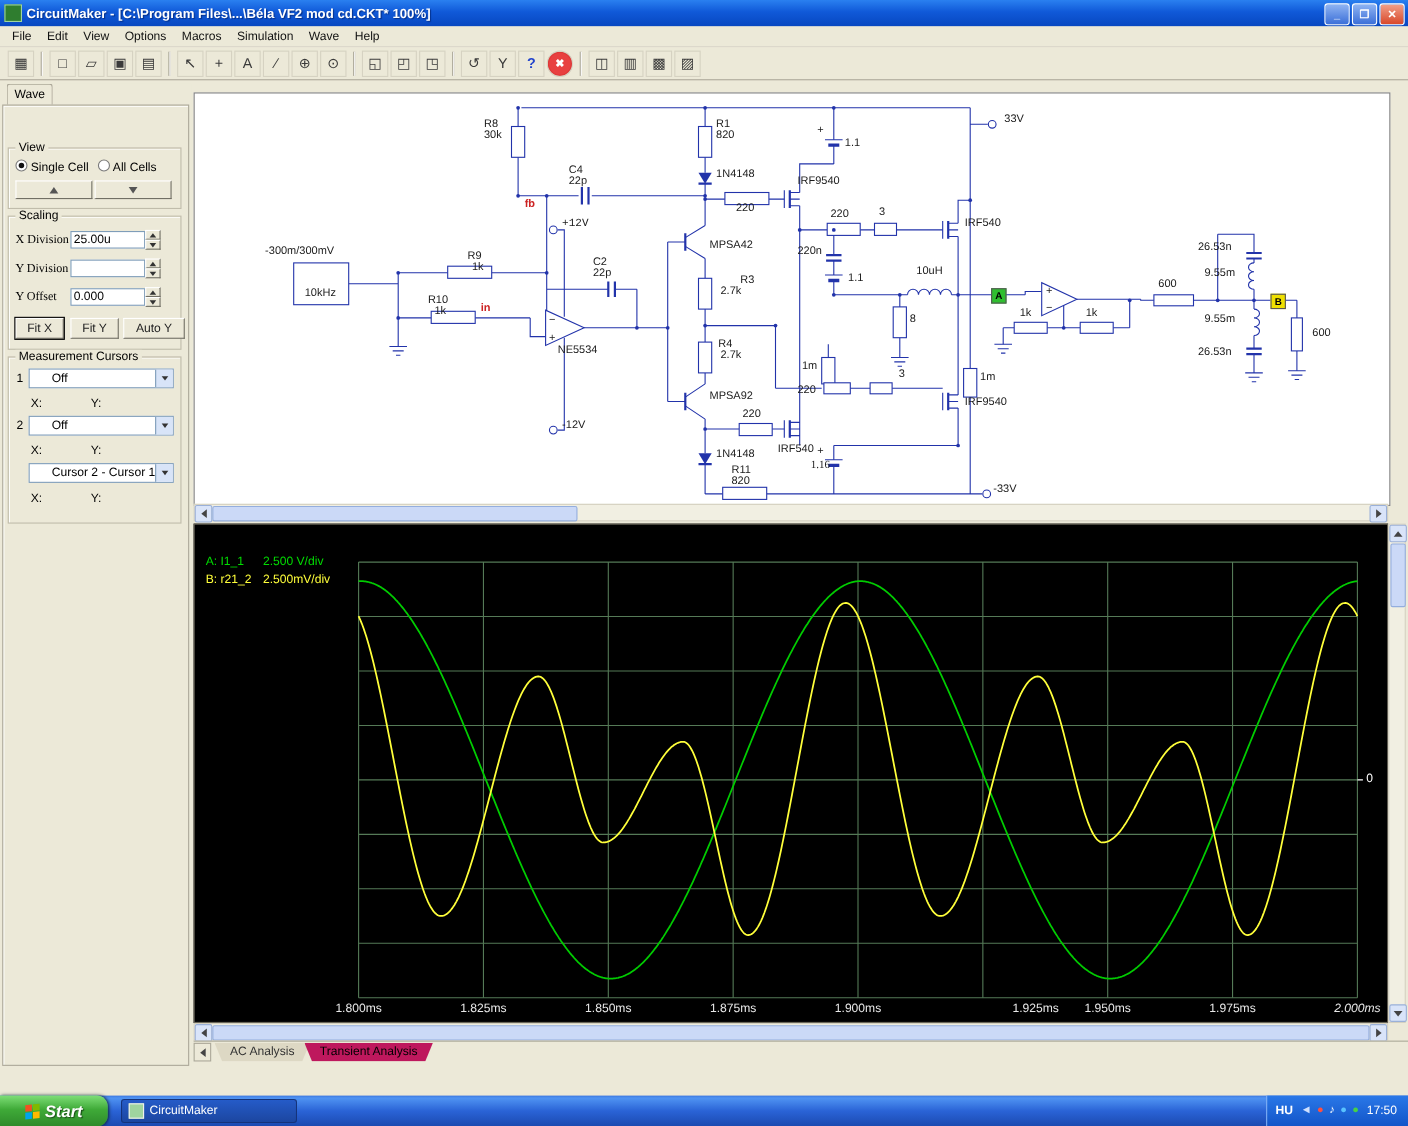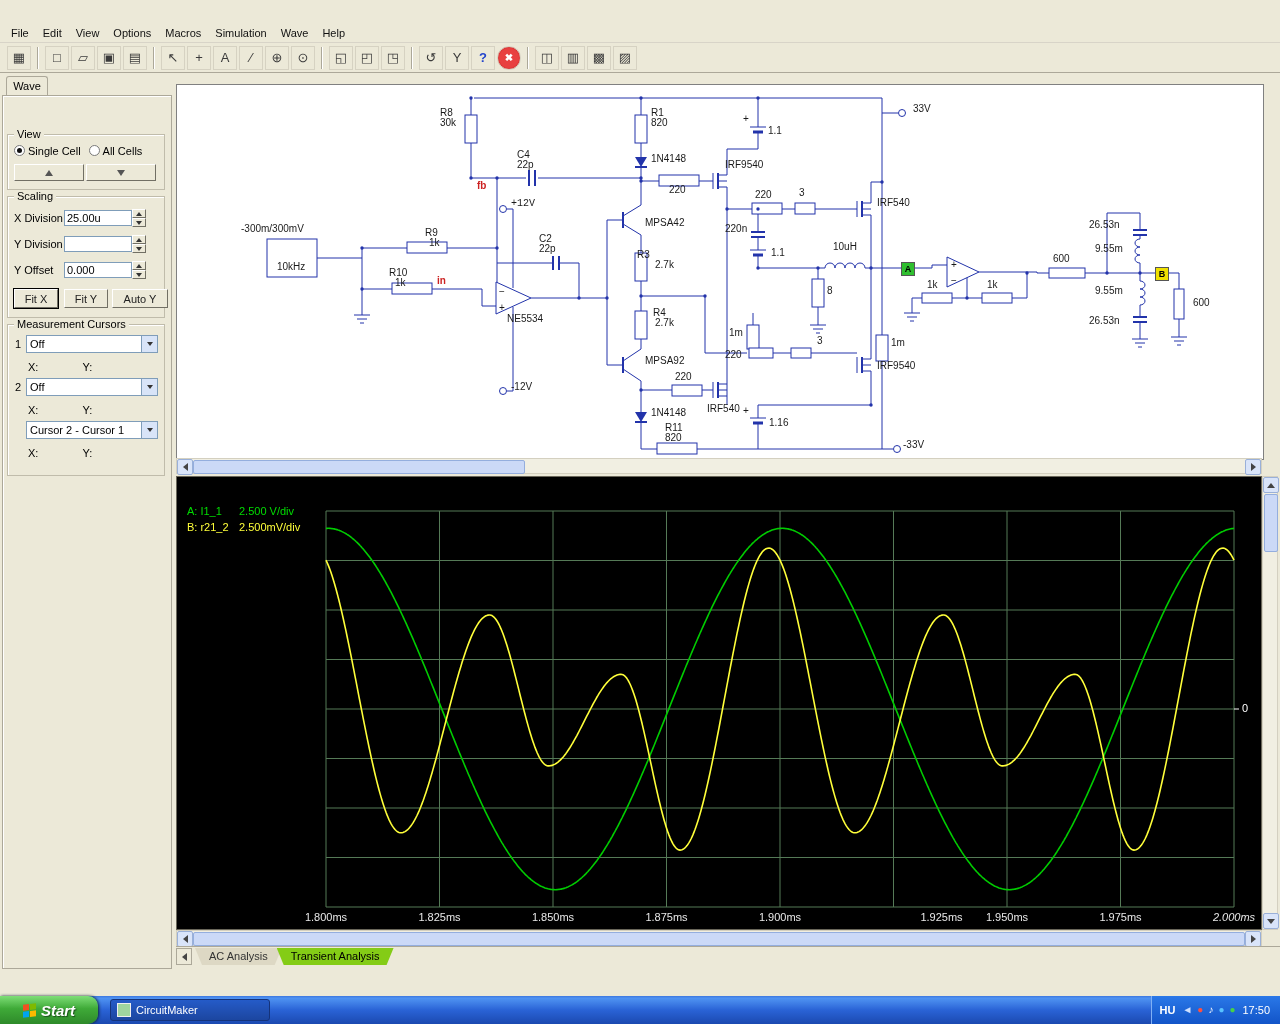--- a/index.html
+++ b/index.html
@@ -46,33 +46,33 @@
     font-size:11px;display:flex;align-items:center;justify-content:center;box-sizing:border-box;color:#222;}
   .xp-btn.focused{outline:1px solid #000;}
   .tri-btn{width:70px;height:17px;}
   .tri{width:0;height:0;display:inline-block;}
   .tri.up{border-left:4px solid transparent;border-right:4px solid transparent;border-bottom:6px solid #555;}
   .tri.down{border-left:4px solid transparent;border-right:4px solid transparent;border-top:6px solid #555;}
   .tri.small-down{border-left:3px solid transparent;border-right:3px solid transparent;border-top:4px solid #333;}
   .tri.left{border-top:4px solid transparent;border-bottom:4px solid transparent;border-right:5px solid #444;}
   .tri.right{border-top:4px solid transparent;border-bottom:4px solid transparent;border-left:5px solid #444;}
   .form-row{position:absolute;left:6px;height:18px;display:flex;align-items:center;}
-  .flabel{width:50px;}
+  .flabel{width:50px;font-family:Liberation Serif, serif;}
   .txtwrap{display:flex;align-items:center;}
   .txtwrap input{width:62px;height:14px;border:1px solid #7f9db9;font-family:"Liberation Sans",sans-serif;
     font-size:11px;padding:0 2px;}
   .spin{width:14px;height:18px;display:flex;flex-direction:column;}
   .spin i{flex:1;background:#ece9d8;border:1px solid;border-color:#fff #716f64 #716f64 #fff;
     display:flex;align-items:center;justify-content:center;box-sizing:border-box;}
   .spin i b{width:0;height:0;}
   .spin .su b{border-left:3px solid transparent;border-right:3px solid transparent;border-bottom:4px solid #333;}
   .spin .sd b{border-left:3px solid transparent;border-right:3px solid transparent;border-top:4px solid #333;}
   .combo{position:absolute;height:18px;background:#fff;border:1px solid #7f9db9;display:flex;
     align-items:center;box-sizing:border-box;}
-  .combo .combo-text{flex:1;padding-left:3px;white-space:nowrap;overflow:hidden;}
+  .combo .combo-text{flex:1;padding-left:3px;white-space:nowrap;overflow:hidden;margin-left:17px;}
   .combo .combo-btn{width:15px;height:100%;background:#d8e4f8;border-left:1px solid #7f9db9;
     display:flex;align-items:center;justify-content:center;}
   .xy-row{position:absolute;left:20px;display:flex;gap:44px;}
   
   #schematic{position:absolute;left:176px;top:84px;width:1086px;height:374px;background:#fff;
     border:1px solid #808080;box-sizing:content-box;}
   .sch-label{position:absolute;color:#1a1a1a;font-size:10px;white-space:nowrap;pointer-events:none;
     font-family:"Liberation Sans",sans-serif;}
   .sch-label.red{color:#cc2222;font-weight:bold;}
   .node-marker{position:absolute;width:12px;height:12px;border:1px solid #555;font-size:9px;
@@ -87,21 +87,21 @@
     border:1px solid #6a675a;box-sizing:border-box;}
   #wave-svg{position:absolute;left:0;top:0;}
   .wave-legend{position:absolute;font-size:11px;white-space:nowrap;}
   .wave-tick{position:absolute;color:#e8e8e8;font-size:11px;transform:translateX(-50%);}
   #wave-zero{position:absolute;color:#fff;font-size:11px;}
   
   #tabs-row{position:absolute;left:176px;top:946px;width:1104px;height:22px;background:#ece9d8;
     border-top:1px solid #aca899;display:flex;align-items:flex-start;padding-top:1px;box-sizing:border-box;}
   .sheet-tab{height:17px;line-height:17px;padding:0 14px;margin-left:-5px;background:#ddd8c4;color:#333;
     clip-path:polygon(0 0,100% 0,calc(100% - 7px) 100%,7px 100%);}
-  .sheet-tab.active{background:#84cc16;color:#000;z-index:2;}
+  .sheet-tab.active{background:#be185d;color:#000;z-index:2;}
   #tab-scroll-left{width:16px;height:17px;background:#ece9d8;border:1px solid #aca899;
     display:flex;align-items:center;justify-content:center;margin-right:8px;box-sizing:border-box;}
   
   #taskbar{position:absolute;left:0;top:996px;width:1280px;height:28px;
     background:linear-gradient(180deg,#3c77e0 0%,#4f93f2 8%,#2a63d6 50%,#1b49b0 100%);display:flex;align-items:center;}
   #start-btn{height:28px;width:98px;border-radius:0 10px 10px 0;
     background:linear-gradient(180deg,#7ede77 0%,#3faa38 45%,#2e8a2a 100%);
     display:flex;align-items:center;justify-content:center;gap:5px;color:#fff;font-weight:bold;
     font-style:italic;font-size:15px;text-shadow:1px 1px 1px #1a4f18;box-shadow:1px 0 3px #123;}
   .flag{display:inline-grid;grid-template-columns:6px 6px;grid-template-rows:6px 6px;gap:1px;transform:skewY(-6deg);}
@@ -114,20 +114,29 @@
     border-left:1px solid #7fb0f5;display:flex;align-items:center;gap:7px;padding:0 10px 0 8px;color:#fff;}
   #tray .lang{font-weight:bold;text-align:center;}
   #tray .tray-icon{font-size:10px;line-height:1;}
   #tray .clock{font-size:11px;}
 </style>
 </head>
 <body>
 
 <div id="screen">
 
+  <div id="titlebar">
+    <span class="app-icon"></span>
+    <span class="title-text">CircuitMaker - [C:\Program Files\...\Béla VF2 mod cd.CKT* 100%]</span>
+    <div id="win-controls">
+      <div class="win-btn">_</div>
+      <div class="win-btn">❐</div>
+      <div class="win-btn close">✕</div>
+    </div>
+  </div>
 
   <div id="menubar">
       <span class="menu-item">File</span>
       <span class="menu-item">Edit</span>
       <span class="menu-item">View</span>
       <span class="menu-item">Options</span>
       <span class="menu-item">Macros</span>
       <span class="menu-item">Simulation</span>
       <span class="menu-item">Wave</span>
       <span class="menu-item">Help</span>
@@ -415,40 +424,40 @@
         <span class="sch-label" style="left: 248px; top: 142px;">R9</span>
         <span class="sch-label" style="left: 252px; top: 152px;">1k</span>
         <span class="sch-label" style="left: 212px; top: 182px;">R10</span>
         <span class="sch-label" style="left: 218px; top: 192px;">1k</span>
         <span class="sch-label red" style="left: 260px; top: 190px;">in</span>
         <span class="sch-label" style="left: 362px; top: 148px;">C2</span>
         <span class="sch-label" style="left: 362px; top: 158px;">22p</span>
         <span class="sch-label" style="left: 330px; top: 228px;">NE5534</span>
         <span class="sch-label" style="left: 322px; top: 201px;">−</span>
         <span class="sch-label" style="left: 322px; top: 217px;">+</span>
-        <span class="sch-label" style="left: 460px; top: 164px;">R3</span>
+        <span class="sch-label" style="left: 496px; top: 164px;">R3</span>
         <span class="sch-label" style="left: 478px; top: 174px;">2.7k</span>
         <span class="sch-label" style="left: 476px; top: 222px;">R4</span>
         <span class="sch-label" style="left: 478px; top: 232px;">2.7k</span>
         <span class="sch-label" style="left: 468px; top: 270px;">MPSA92</span>
         <span class="sch-label" style="left: 334px; top: 296px;">-12V</span>
         <span class="sch-label" style="left: 578px; top: 104px;">220</span>
         <span class="sch-label" style="left: 622px; top: 102px;">3</span>
         <span class="sch-label" style="left: 700px; top: 112px;">IRF540</span>
         <span class="sch-label" style="left: 548px; top: 138px;">220n</span>
         <span class="sch-label" style="left: 594px; top: 162px;">1.1</span>
         <span class="sch-label" style="left: 656px; top: 156px;">10uH</span>
         <span class="sch-label" style="left: 650px; top: 200px;">8</span>
         <span class="sch-label" style="left: 552px; top: 242px;">1m</span>
         <span class="sch-label" style="left: 548px; top: 264px;">220</span>
         <span class="sch-label" style="left: 640px; top: 250px;">3</span>
         <span class="sch-label" style="left: 714px; top: 252px;">1m</span>
         <span class="sch-label" style="left: 700px; top: 275px;">IRF9540</span>
         <span class="sch-label" style="left: 566px; top: 320px;">+</span>
-        <span class="sch-label" style="left: 592px; top: 332px;">1.16</span>
+        <span class="sch-label" style="left: 560px; top: 332px; font-family: Liberation Serif, serif;">1.16</span>
         <span class="sch-label" style="left: 498px; top: 286px;">220</span>
         <span class="sch-label" style="left: 474px; top: 322px;">1N4148</span>
         <span class="sch-label" style="left: 530px; top: 318px;">IRF540</span>
         <span class="sch-label" style="left: 488px; top: 337px;">R11</span>
         <span class="sch-label" style="left: 488px; top: 347px;">820</span>
         <span class="sch-label" style="left: 726px; top: 354px;">-33V</span>
         <span class="sch-label" style="left: 876px; top: 168px;">600</span>
         <span class="sch-label" style="left: 774px; top: 174px;">+</span>
         <span class="sch-label" style="left: 774px; top: 190px;">−</span>
         <span class="sch-label" style="left: 750px; top: 194px;">1k</span>

